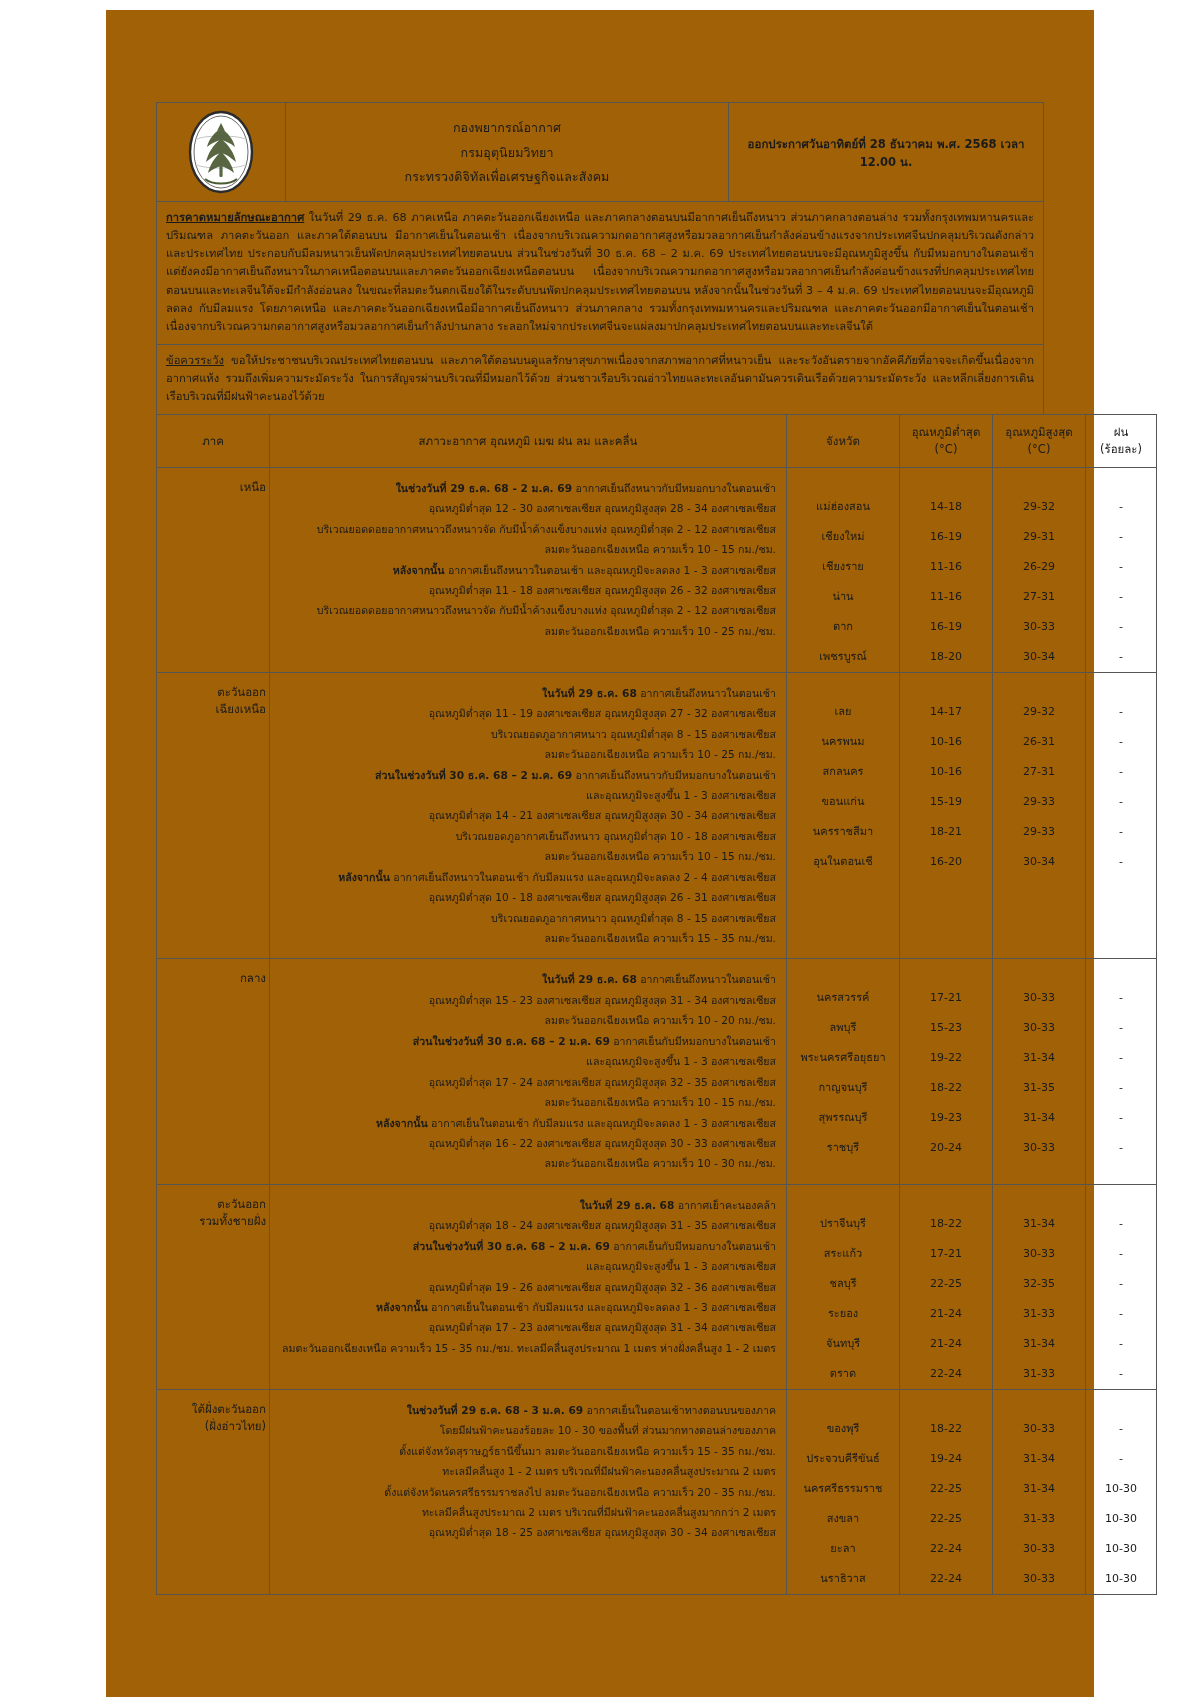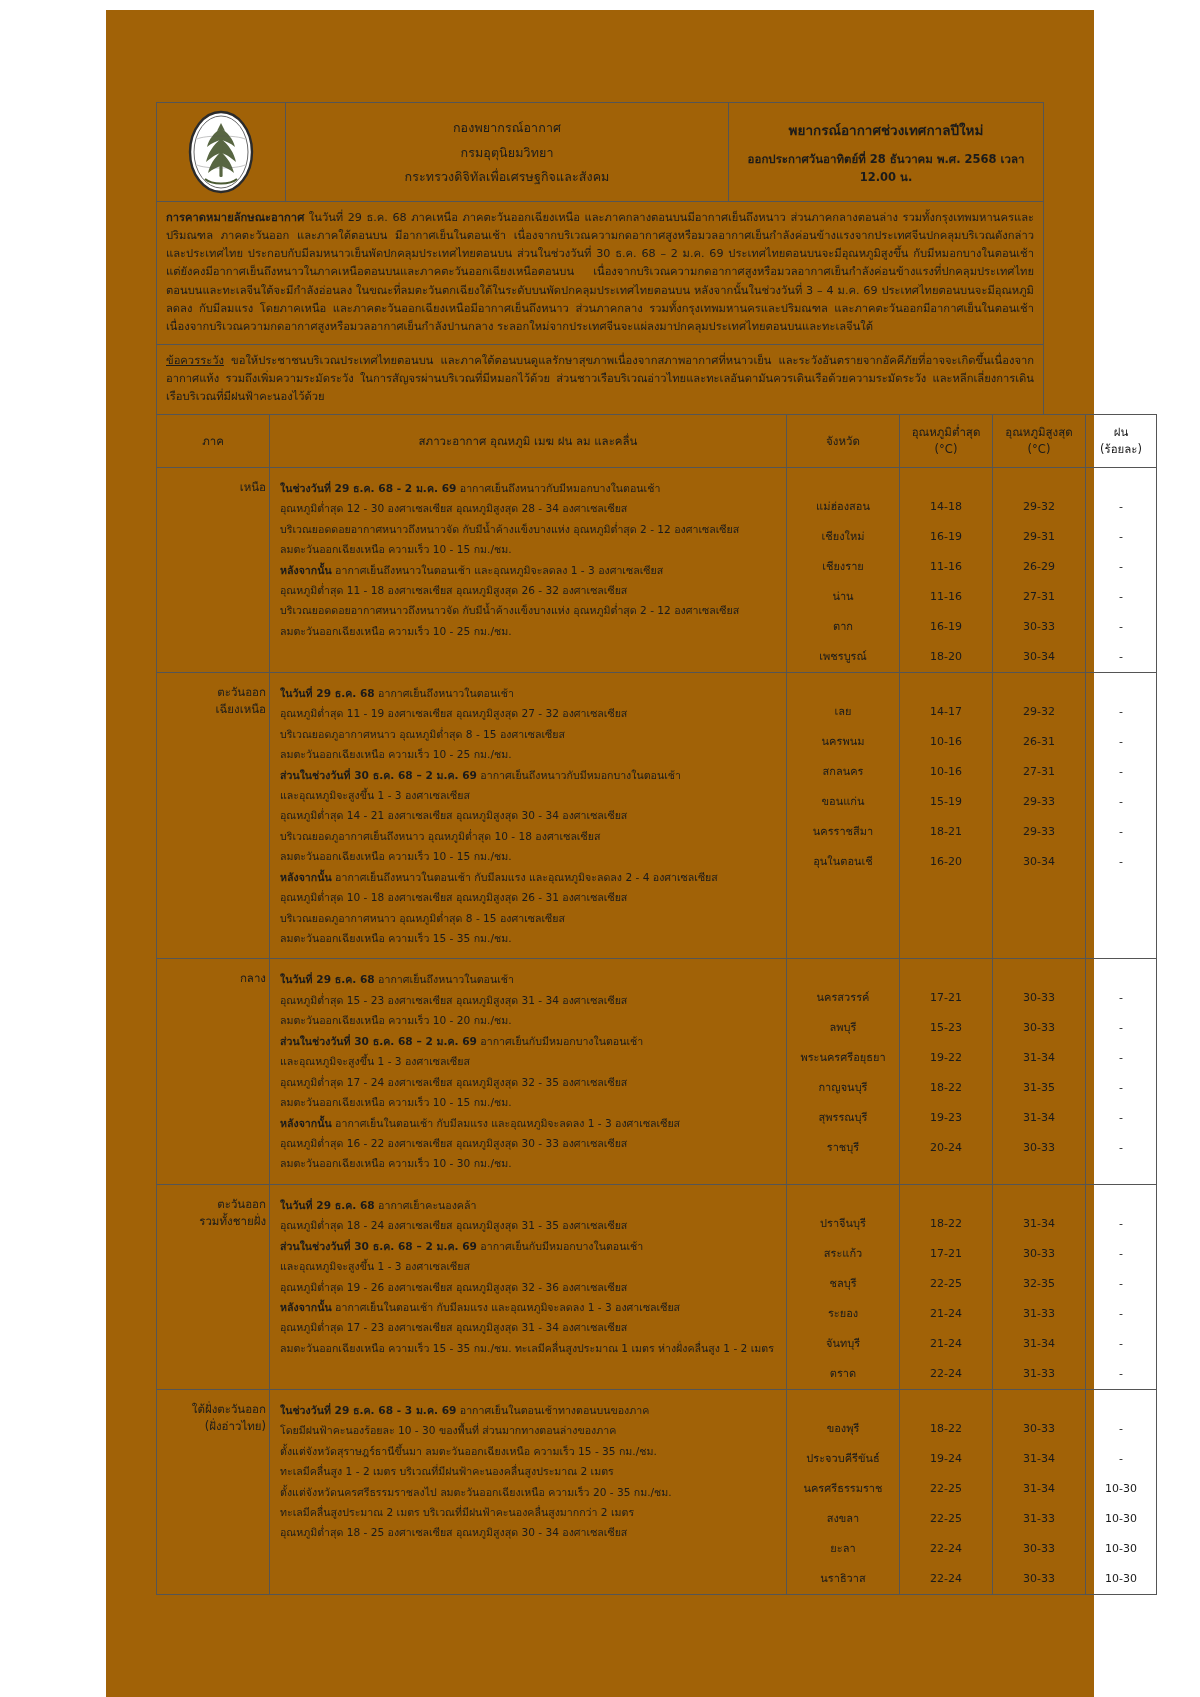--- a/index.html
+++ b/index.html
@@ -77,20 +77,21 @@
     border: 1px solid #555;
     border-bottom: none;
     padding: 7px 9px 8px 9px;
     font-size: 11.2px;
     line-height: 1.62;
     text-align: justify;
     text-justify: inter-word;
   }
   .narrative .lead {
     font-weight: bold;
+    text-decoration: underline;
   }
   .narrative.warn {
     border-top: 1px solid #555;
   }
   .narrative .warnlead {
     font-weight: normal;
     text-decoration: underline;
   }
 
   
@@ -121,20 +122,21 @@
   td.region {
     text-align: right;
     font-size: 11.5px;
     padding: 11px 3px;
     line-height: 1.5;
   }
   td.cond {
     font-size: 10.6px;
     line-height: 1.93;
     padding: 10px 10px 10px 10px;
+    text-align: right;
   }
   td.cond .b { font-weight: bold; }
   td.prov, td.num, td.rain {
     text-align: center;
     font-size: 11px;
     padding: 0;
   }
   td.prov { text-align: center; }
   .stack {
     display: flex;
@@ -176,21 +178,20 @@
       </svg>
     </div>
 
     <div class="masthead-col left">
       <div class="mh-line">กองพยากรณ์อากาศ</div>
       <div class="mh-line">กรมอุตุนิยมวิทยา</div>
       <div class="mh-line">กระทรวงดิจิทัลเพื่อเศรษฐกิจและสังคม</div>
     </div>
 
     <div class="masthead-col">
-      <div class="mh-title">พยากรณ์อากาศช่วงเทศกาลปีใหม่</div>
       <div class="mh-small">ออกประกาศวันอาทิตย์ที่ 28 ธันวาคม พ.ศ. 2568 เวลา 12.00 น.</div>
     </div>
   </div>
 
   <div class="narrative">
     <span class="lead">การคาดหมายลักษณะอากาศ</span>
     <span>ในวันที่ 29 ธ.ค. 68 ภาคเหนือ ภาคตะวันออกเฉียงเหนือ และภาคกลางตอนบนมีอากาศเย็นถึงหนาว ส่วนภาคกลางตอนล่าง รวมทั้งกรุงเทพมหานครและปริมณฑล ภาคตะวันออก และภาคใต้ตอนบน มีอากาศเย็นในตอนเช้า เนื่องจากบริเวณความกดอากาศสูงหรือมวลอากาศเย็นกำลังค่อนข้างแรงจากประเทศจีนปกคลุมบริเวณดังกล่าวและประเทศไทย ประกอบกับมีลมหนาวเย็นพัดปกคลุมประเทศไทยตอนบน ส่วนในช่วงวันที่ 30 ธ.ค. 68 – 2 ม.ค. 69 ประเทศไทยตอนบนจะมีอุณหภูมิสูงขึ้น กับมีหมอกบางในตอนเช้า แต่ยังคงมีอากาศเย็นถึงหนาวในภาคเหนือตอนบนและภาคตะวันออกเฉียงเหนือตอนบน เนื่องจากบริเวณความกดอากาศสูงหรือมวลอากาศเย็นกำลังค่อนข้างแรงที่ปกคลุมประเทศไทยตอนบนและทะเลจีนใต้จะมีกำลังอ่อนลง ในขณะที่ลมตะวันตกเฉียงใต้ในระดับบนพัดปกคลุมประเทศไทยตอนบน หลังจากนั้นในช่วงวันที่ 3 – 4 ม.ค. 69 ประเทศไทยตอนบนจะมีอุณหภูมิลดลง กับมีลมแรง โดยภาคเหนือ และภาคตะวันออกเฉียงเหนือมีอากาศเย็นถึงหนาว ส่วนภาคกลาง รวมทั้งกรุงเทพมหานครและปริมณฑล และภาคตะวันออกมีอากาศเย็นในตอนเช้า เนื่องจากบริเวณความกดอากาศสูงหรือมวลอากาศเย็นกำลังปานกลาง ระลอกใหม่จากประเทศจีนจะแผ่ลงมาปกคลุมประเทศไทยตอนบนและทะเลจีนใต้</span>
   </div>
 
   <div class="narrative warn">

